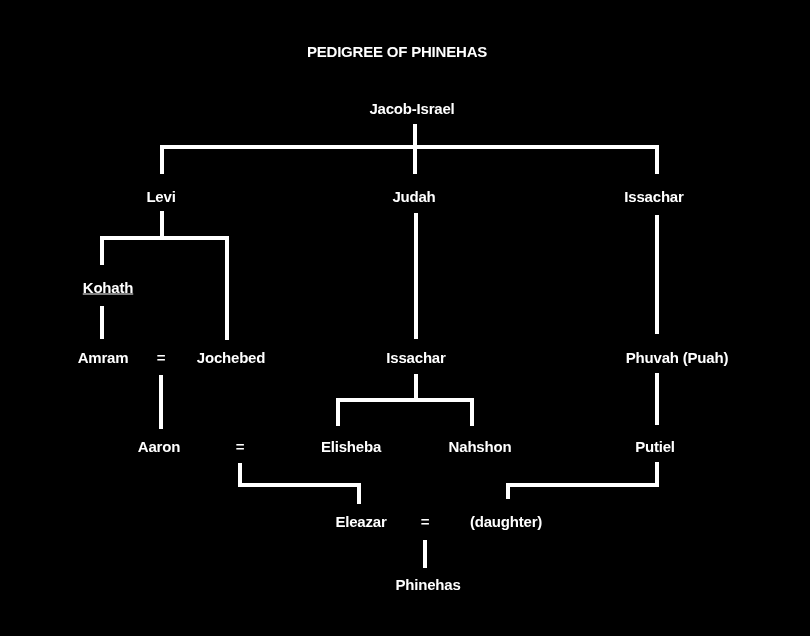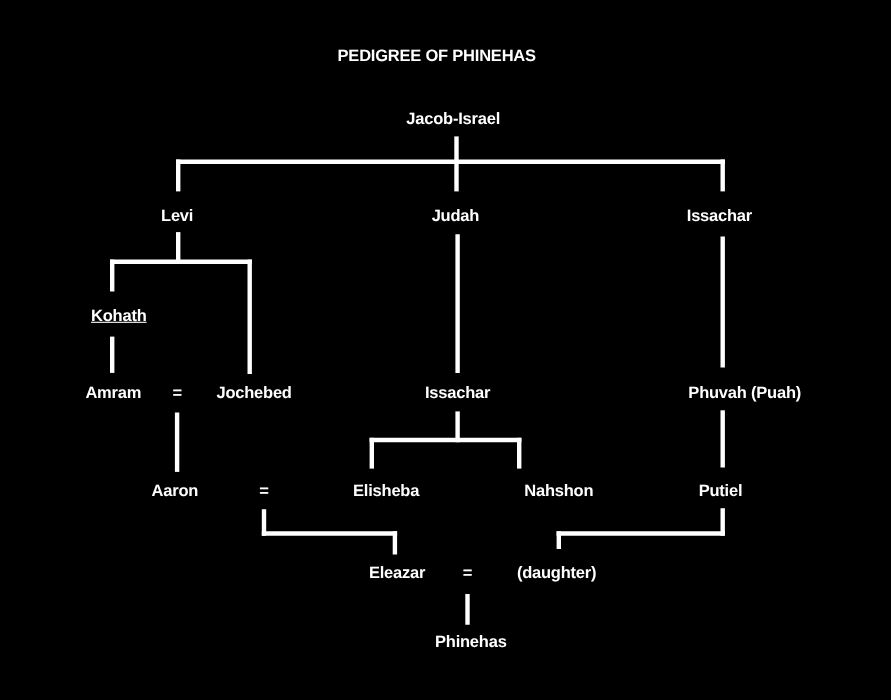--- a/index.html
+++ b/index.html
@@ -63,20 +63,20 @@
 
 <div class="t" style="left:103px;top:357px;">Amram</div>
 <div class="t" style="left:161px;top:357px;">=</div>
 <div class="t" style="left:231px;top:357px;">Jochebed</div>
 <div class="t" style="left:416px;top:357px;">Issachar</div>
 <div class="t" style="left:661px;top:357px;margin-left:16px;">Phuvah (Puah)</div>
 
 <div class="t" style="left:159px;top:446px;">Aaron</div>
 <div class="t" style="left:240px;top:446px;">=</div>
 <div class="t" style="left:339px;top:446px;margin-left:12px;">Elisheba</div>
-<div class="t" style="left:480px;top:446px;margin-left:28px;">Nahshon</div>
+<div class="t" style="left:480px;top:446px;">Nahshon</div>
 <div class="t" style="left:655px;top:446px;">Putiel</div>
 
 <div class="t" style="left:361px;top:521px;">Eleazar</div>
 <div class="t" style="left:425px;top:521px;">=</div>
 <div class="t" style="left:506px;top:521px;">(daughter)</div>
 
 <div class="t" style="left:428px;top:584px;">Phinehas</div>
 
 </body></html>

